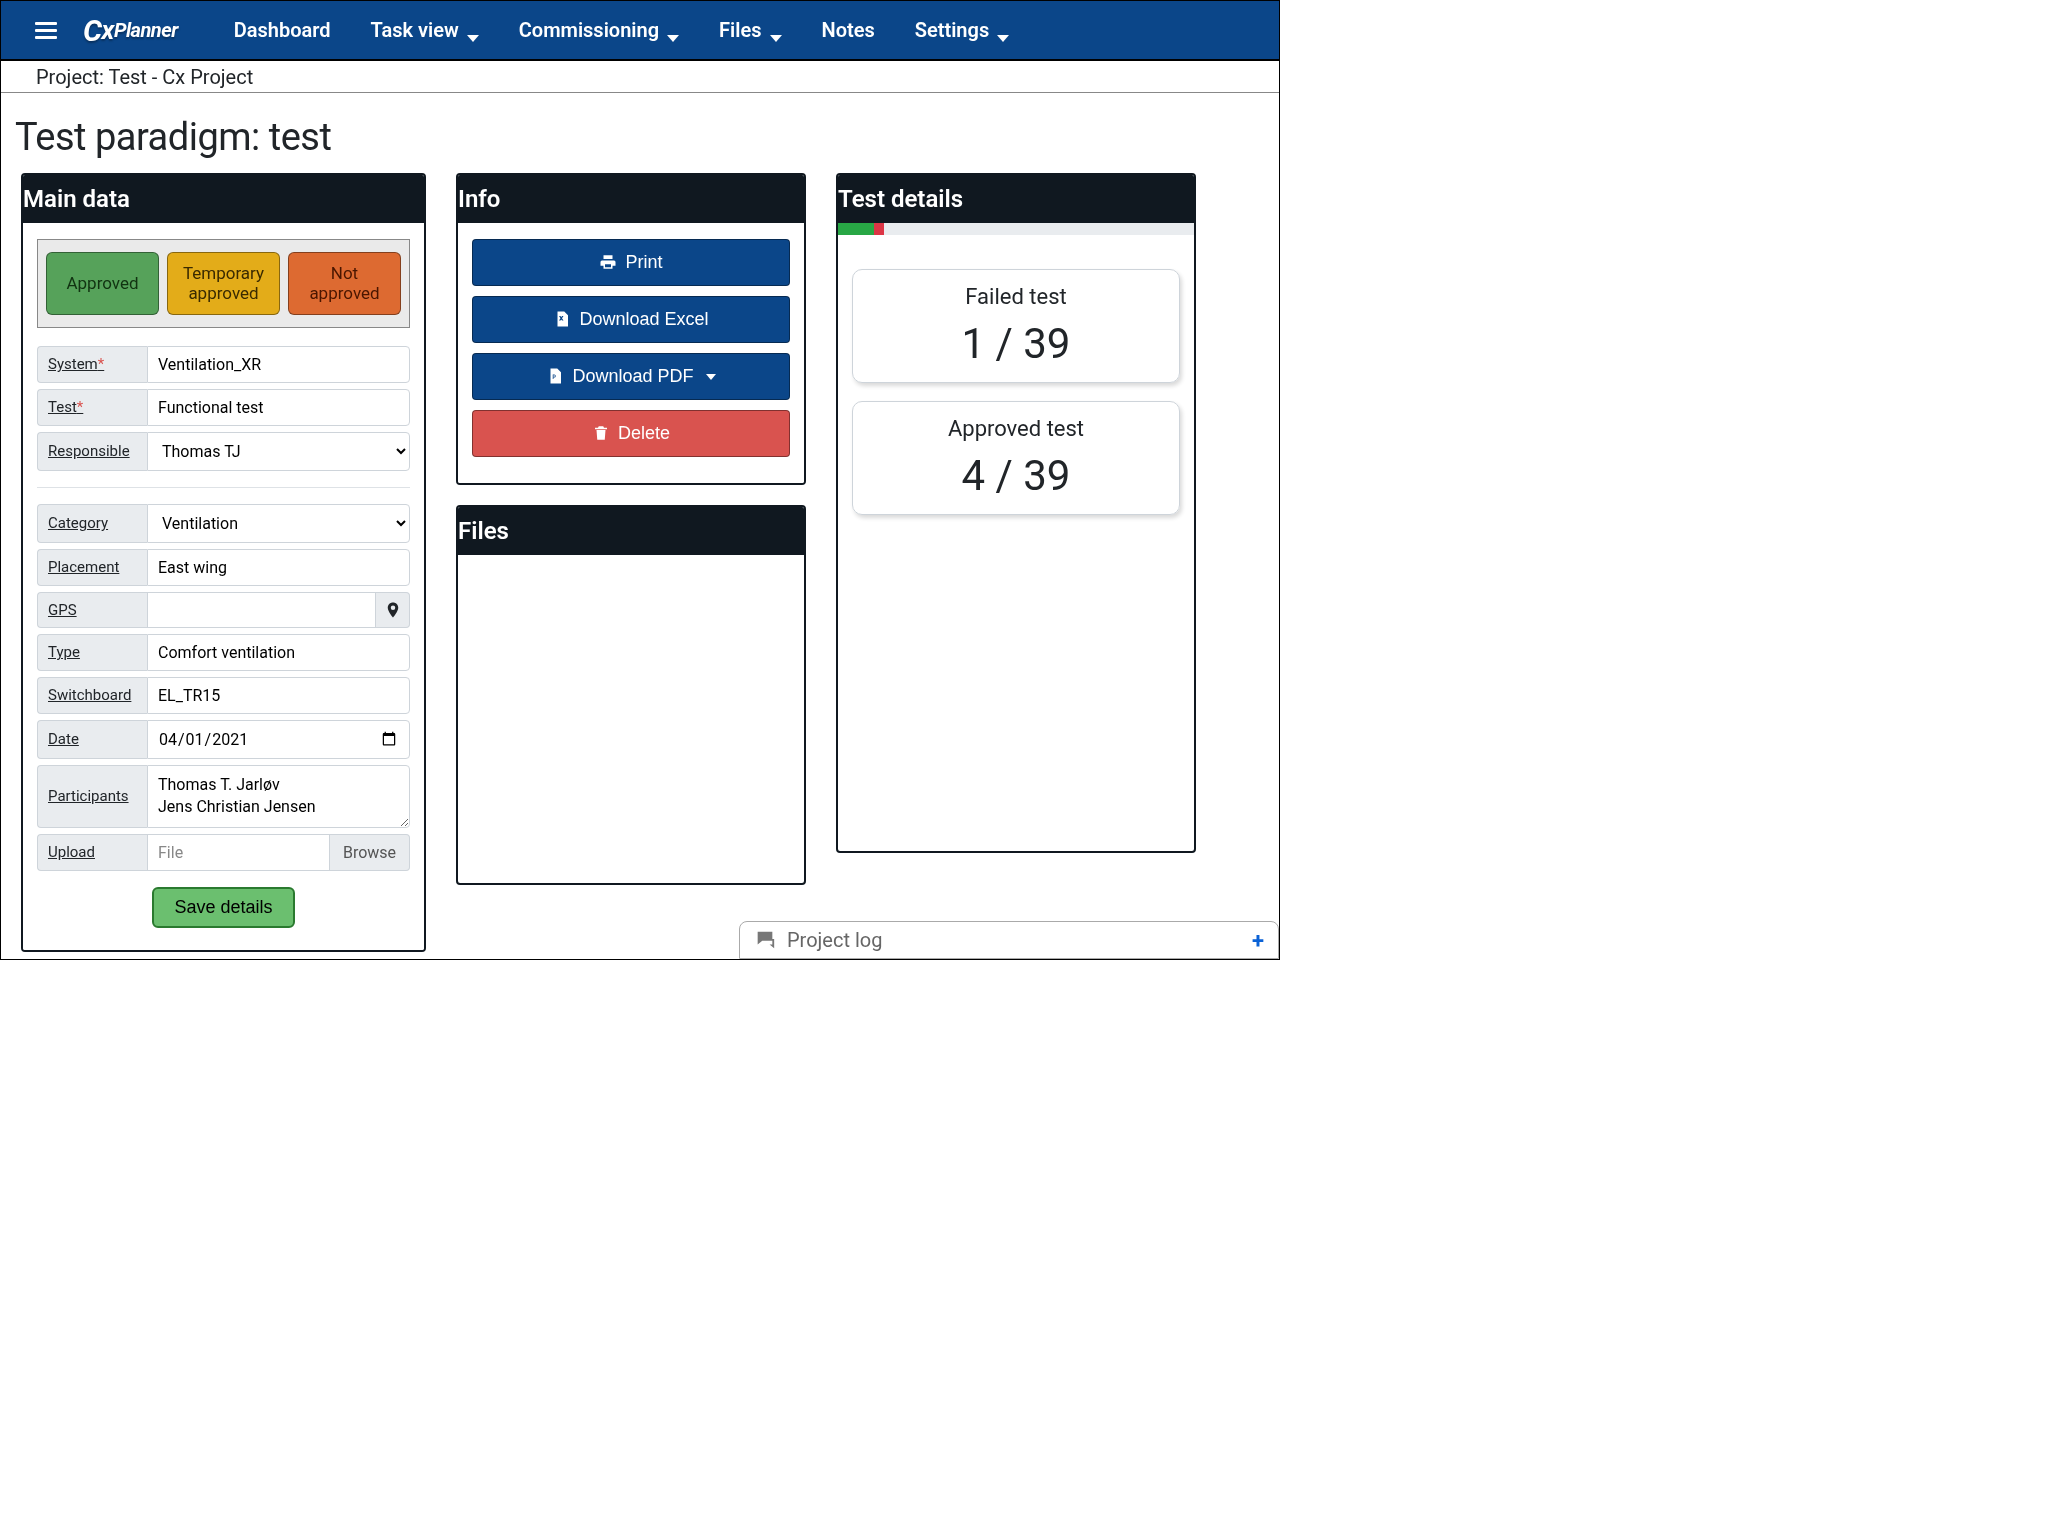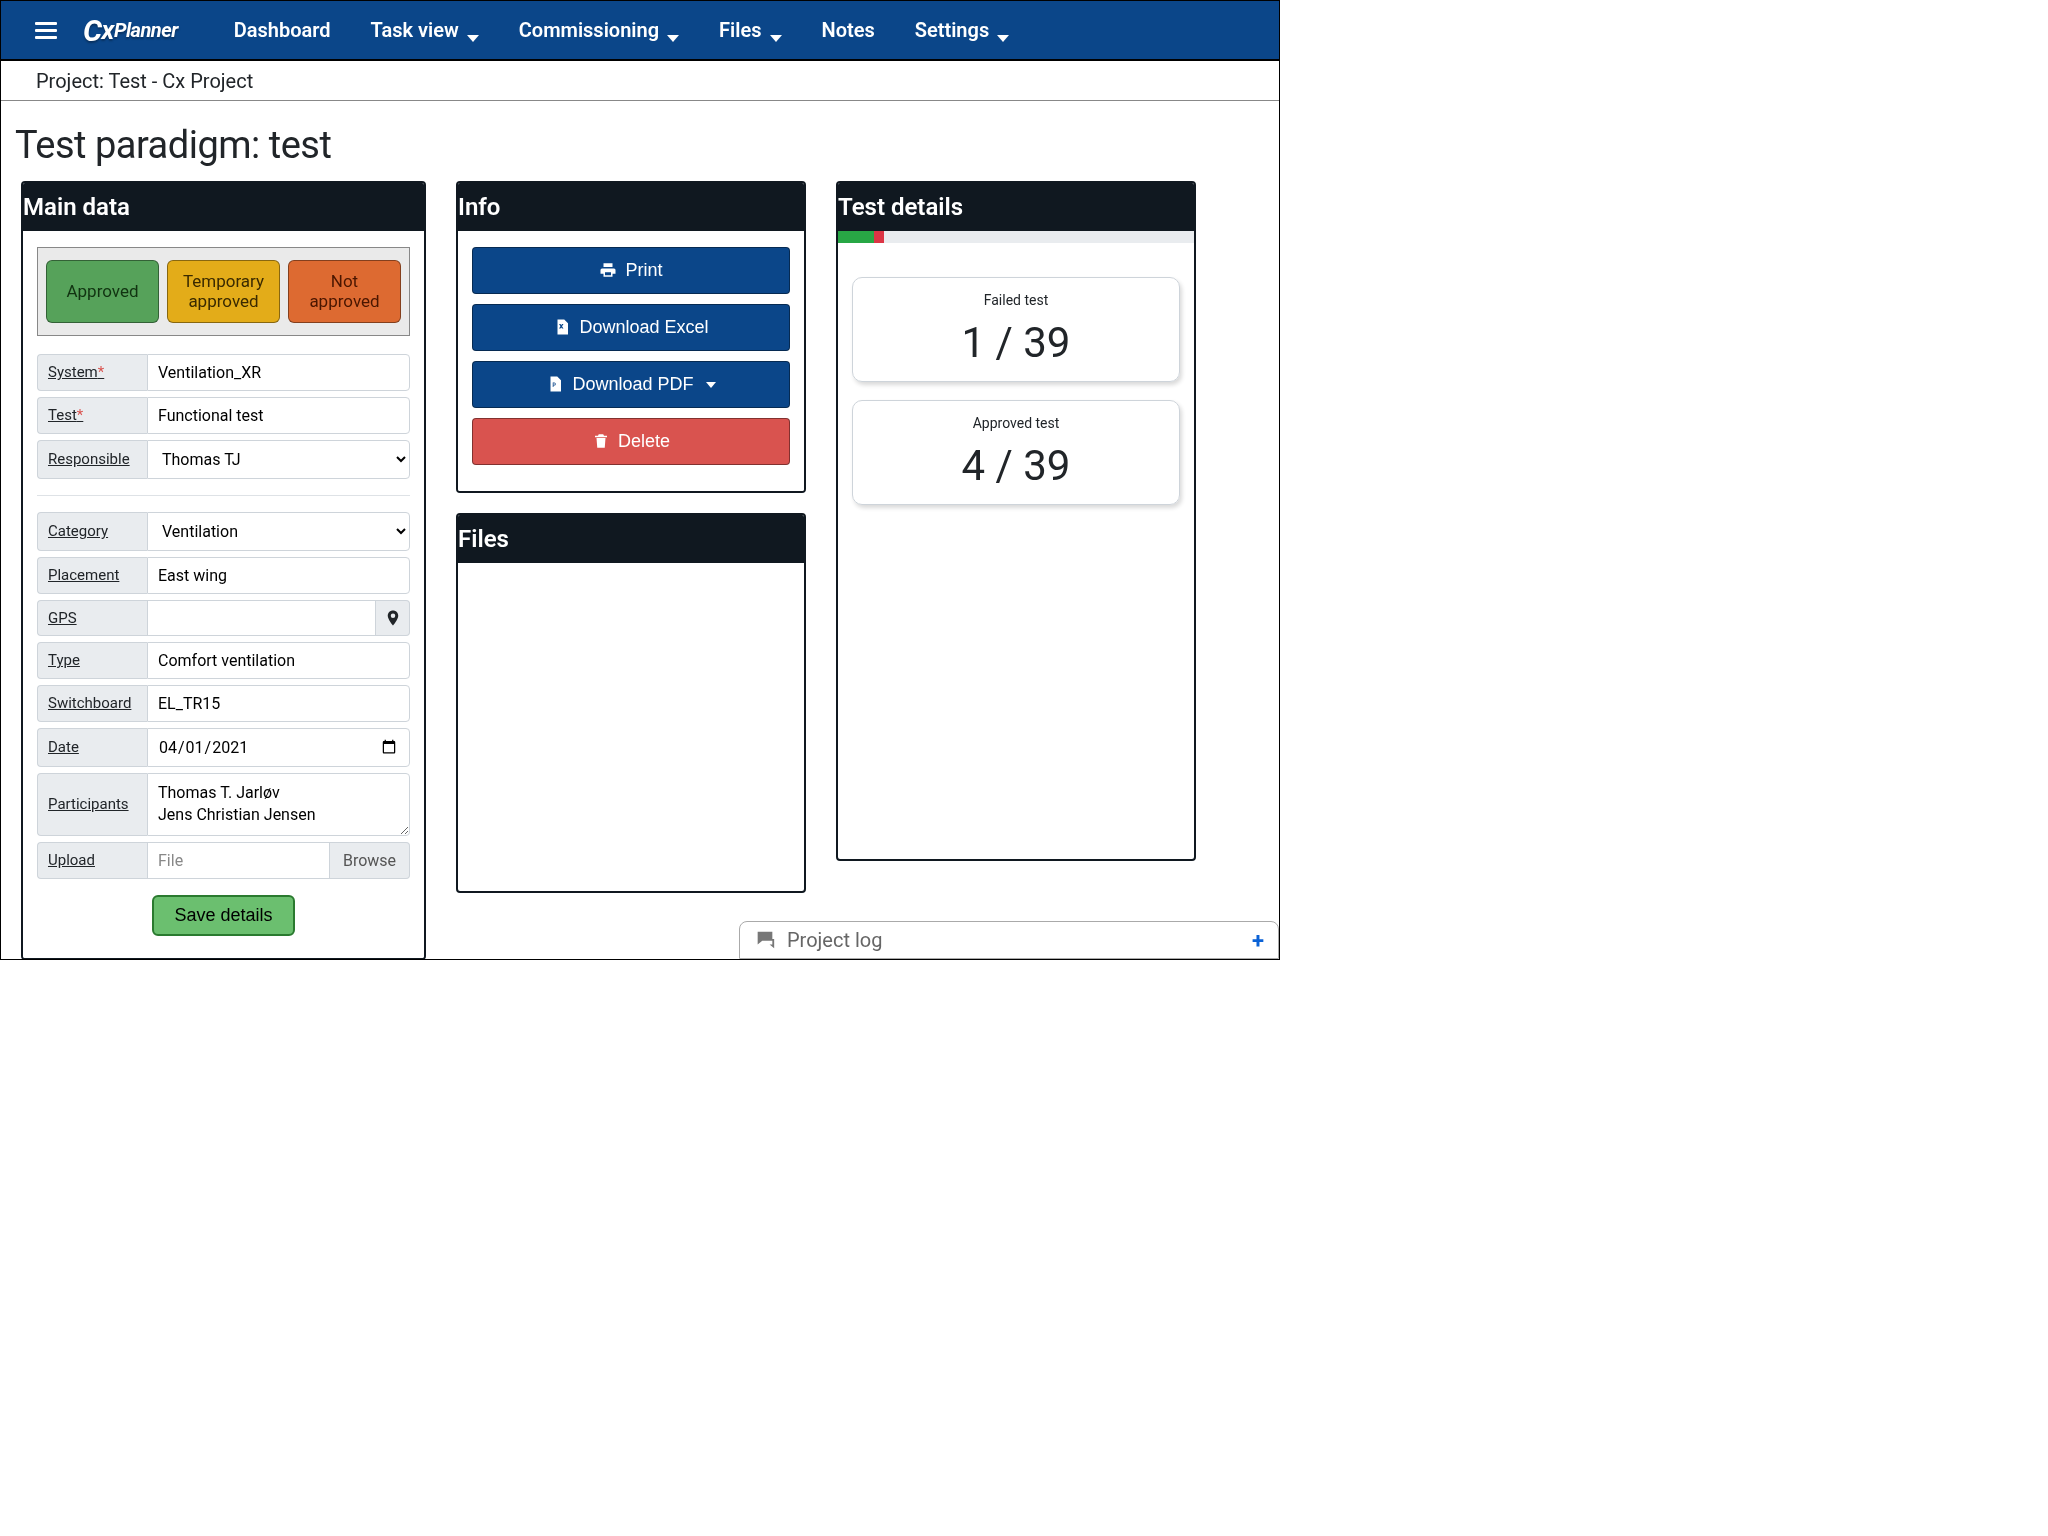--- a/index.html
+++ b/index.html
@@ -68,21 +68,21 @@
   }
   .caret-down {
     width: 0; height: 0;
     border-left: 6px solid transparent;
     border-right: 6px solid transparent;
     border-top: 7px solid #fff;
   }
 
   
   .project-bar {
-    height: 40px;
+    height: 32px;
     border-bottom: 1px solid #888;
     display: flex;
     align-items: center;
     padding-left: 35px;
     font-size: 20px;
   }
 
   
   .page-title {
     font-size: 38px;
@@ -277,21 +277,21 @@
   .progress-seg.green { background: #28a745; }
   .progress-seg.red { background: #dc3545; }
   .stat-card {
     border: 1px solid #ced4da;
     border-radius: 10px;
     padding: 14px;
     margin: 18px 0;
     text-align: center;
     box-shadow: 2px 3px 4px rgba(0,0,0,0.15);
   }
-  .stat-title { font-size: 14px; margin-bottom: 10px; }
+  .stat-title { font-size: 22px; margin-bottom: 10px; }
   .stat-value { font-size: 42px; font-weight: 400; }
 
   
   .project-log {
     position: absolute;
     bottom: 0;
     right: 0;
     width: 540px;
     height: 38px;
     border: 1px solid #aaa;

